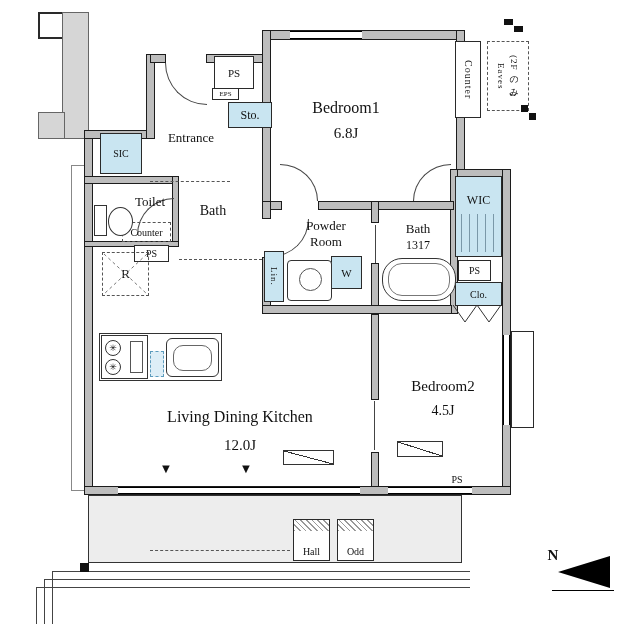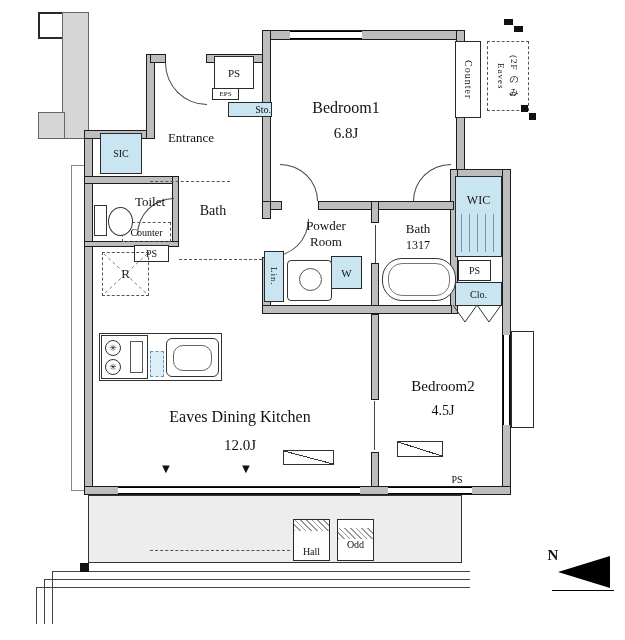--- a/index.html
+++ b/index.html
@@ -95,21 +95,21 @@
 
   <div class="dashline" style="left:150px;top:181px;width:80px;"></div>
   <div class="dashline" style="left:179px;top:259px;width:83px;"></div>
 
   <div class="box" style="left:214px;top:56px;width:40px;height:33px;font-size:11px;">
     <span>PS</span>
     </div>
   <div class="box" style="left:212px;top:88px;width:27px;height:12px;font-size:7px;">
     <span>EPS</span>
     </div>
-  <div class="blue" style="left:228px;top:102px;width:44px;height:15px;font-size:10px;justify-content:flex-end;">
+  <div class="blue" style="left:228px;top:102px;width:44px;height:26px;font-size:12px;">
     <span>Sto.</span>
     </div>
   <div class="blue" style="left:100px;top:133px;width:42px;height:41px;font-size:10px;">
     <span>SIC</span>
     </div>
   <div class="box" style="left:455px;top:41px;width:26px;height:77px;font-size:10px;">
     <span class="vtext">Counter</span>
     </div>
   <div class="dashedbox" style="left:487px;top:41px;width:42px;height:70px;font-size:9px;gap:1px;">
     <span class="vtext">Eaves</span>
@@ -174,34 +174,34 @@
   <div class="lab" style="left:276px;top:124px;width:140px;font-size:15px;">6.8J</div>
   <div class="lab" style="left:152px;top:130px;width:78px;font-size:13px;">Entrance</div>
   <div class="lab" style="left:124px;top:194px;width:52px;font-size:13px;">Toilet</div>
   <div class="lab" style="left:188px;top:203px;width:50px;font-size:14px;">Bath</div>
   <div class="lab" style="left:284px;top:218px;width:84px;font-size:13px;">
     <div>Powder</div>
     <div>Room</div>
   </div>
   <div class="lab" style="left:392px;top:221px;width:52px;font-size:13px;">Bath</div>
   <div class="lab" style="left:392px;top:238px;width:52px;font-size:12px;">1317</div>
-  <div class="lab" style="left:130px;top:407px;width:220px;font-size:16px;">Eaves Dining Kitchen</div>
+  <div class="lab" style="left:130px;top:407px;width:220px;font-size:16px;">Living Dining Kitchen</div>
   <div class="lab" style="left:130px;top:436px;width:220px;font-size:15px;">12.0J</div>
   <div class="lab" style="left:396px;top:377px;width:94px;font-size:15px;">Bedroom2</div>
   <div class="lab" style="left:396px;top:403px;width:94px;font-size:14px;">4.5J</div>
   <div class="lab" style="left:442px;top:474px;width:30px;font-size:10px;">PS</div>
 
   <div class="lab" style="left:157px;top:461px;width:18px;font-size:13px;">▼</div>
   <div class="lab" style="left:237px;top:461px;width:18px;font-size:13px;">▼</div>
 
   <div class="box" style="left:293px;top:519px;width:37px;height:42px;flex-direction:column;justify-content:space-between;font-size:10px;">
     <div class="stripes" style="width:100%;height:11px;"></div>
     <span style="margin-bottom:3px;">Hall</span>
     </div>
-  <div class="box" style="left:337px;top:519px;width:37px;height:42px;flex-direction:column;justify-content:center;font-size:10px;">
+  <div class="box" style="left:337px;top:519px;width:37px;height:42px;flex-direction:column;justify-content:space-between;font-size:10px;">
     <div class="stripes" style="width:100%;height:11px;"></div>
     <span style="margin-bottom:3px;">Odd</span>
     </div>
 
   <div class="line" style="left:52px;top:571px;width:418px;height:1px;"></div>
   <div class="line" style="left:52px;top:571px;width:1px;height:53px;"></div>
   <div class="line" style="left:44px;top:579px;width:426px;height:1px;"></div>
   <div class="line" style="left:44px;top:579px;width:1px;height:45px;"></div>
   <div class="line" style="left:36px;top:587px;width:434px;height:1px;"></div>
   <div class="line" style="left:36px;top:587px;width:1px;height:37px;"></div>

